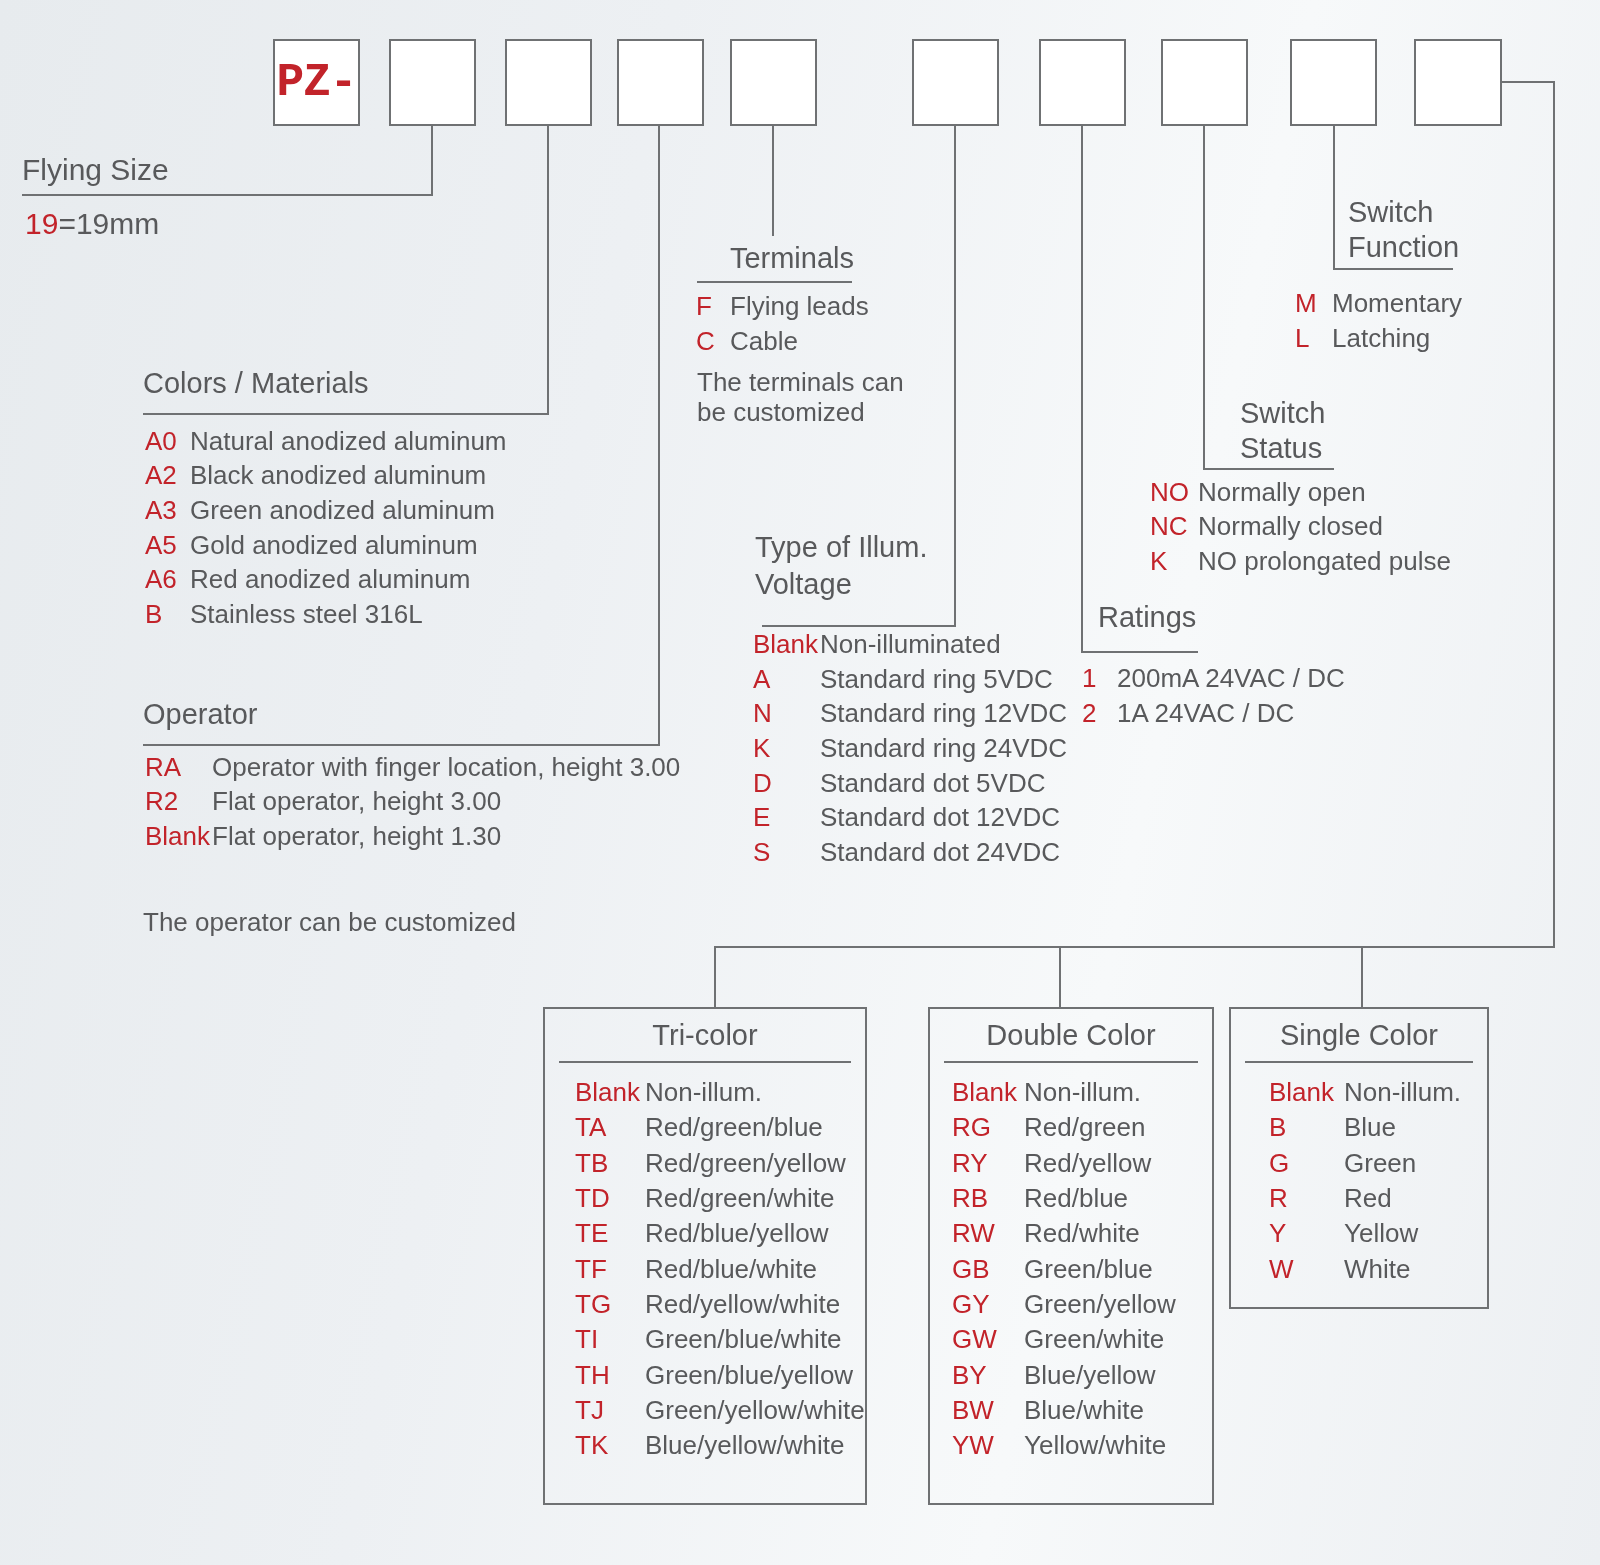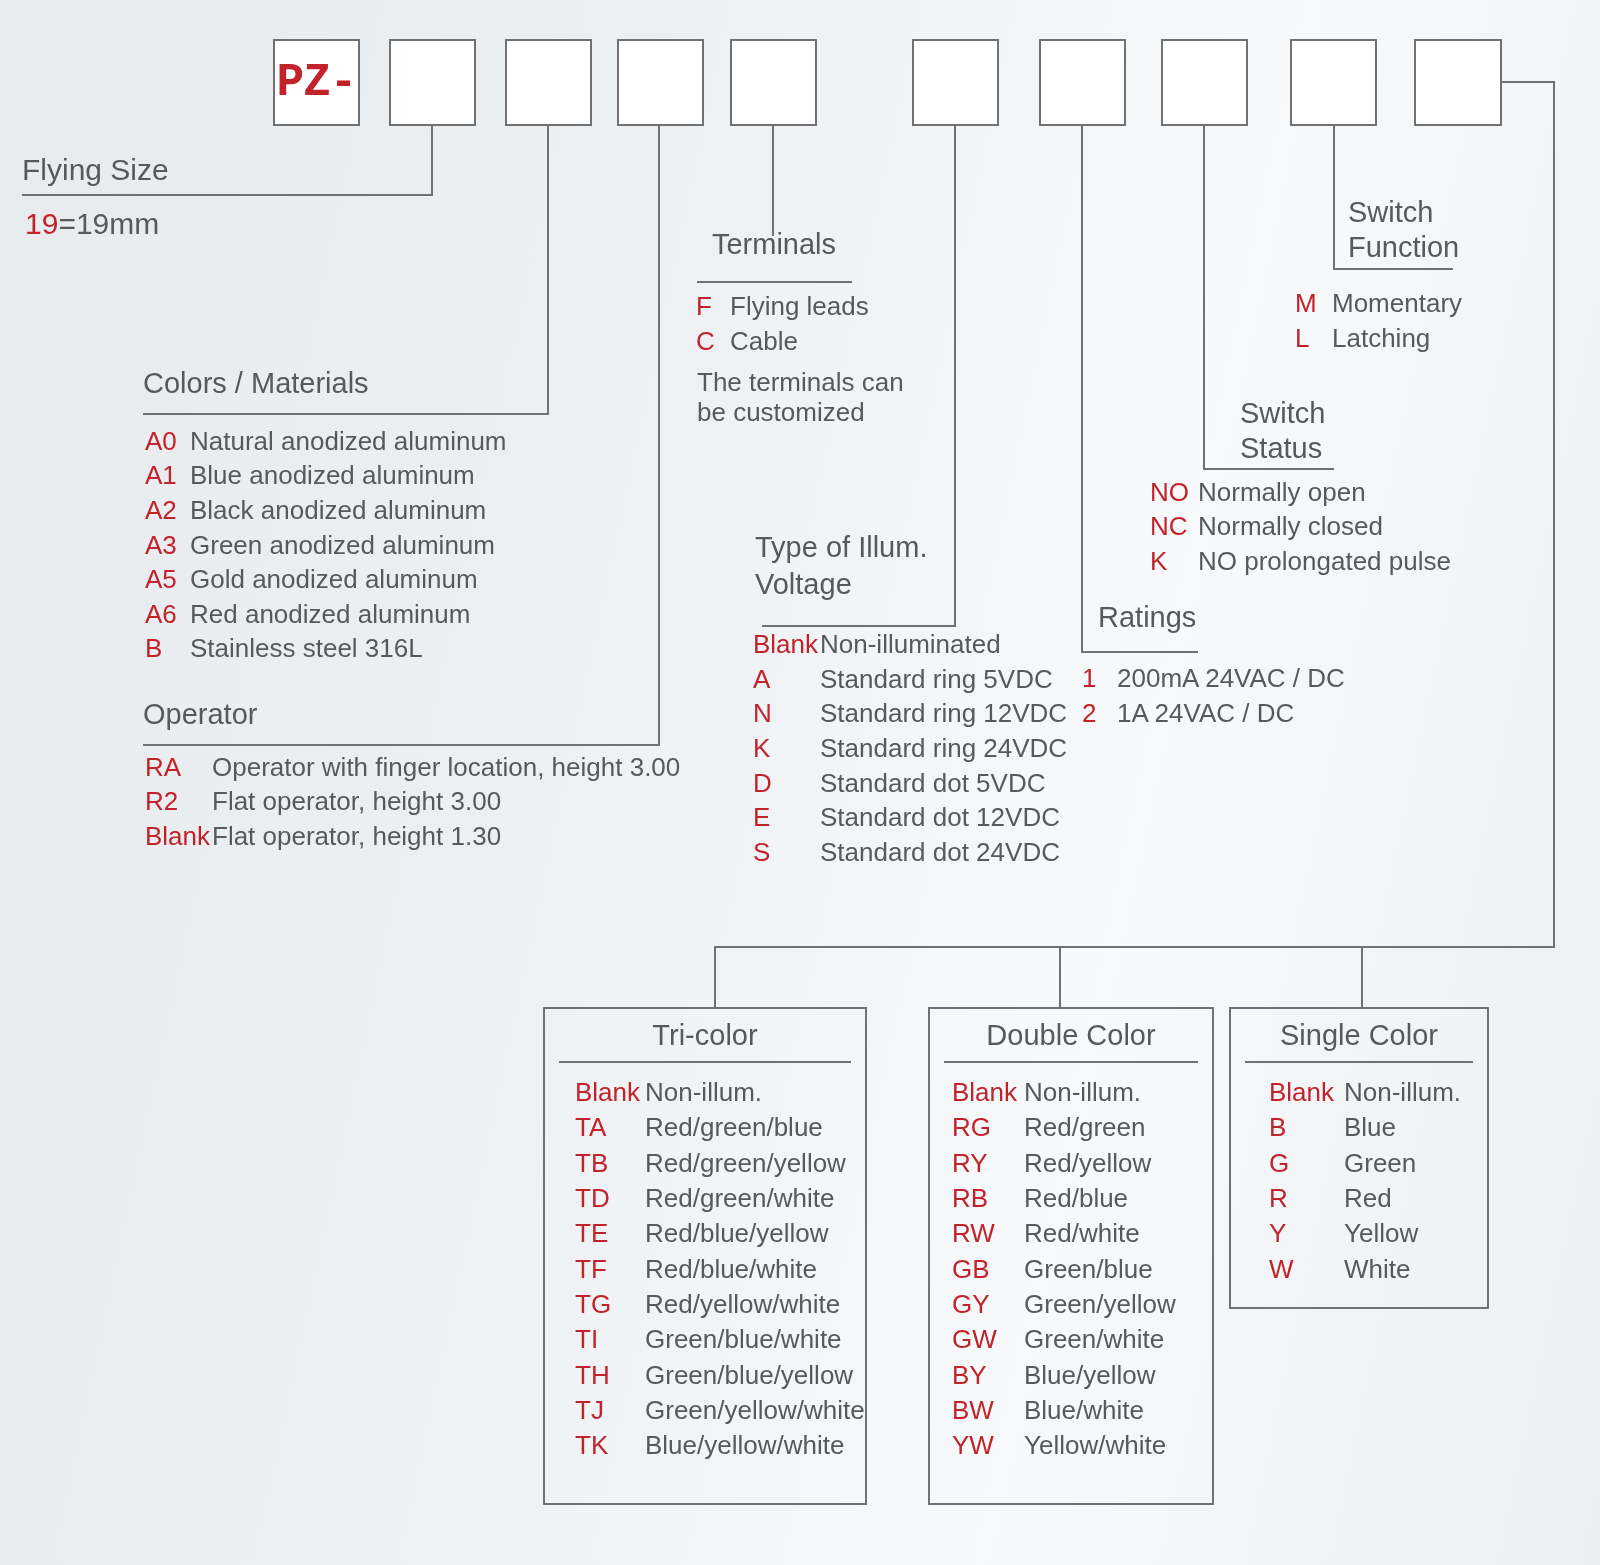--- a/index.html
+++ b/index.html
@@ -94,24 +94,20 @@
   <div class="sec-title big-title" style="left:22px;top:152px">Flying Size</div>
   <div class="sec-title big-title" style="left:25px;top:206px"><span class="inline-code">19</span><span class="inline-rest">=19mm</span></div>
 
   <div class="sec-title" style="left:143px;top:366px">Colors / Materials</div>
   <div class="list" style="left:145px;top:424px;--rh:34.6px;--cw:45px">
       <div class="row">
         <span class="code">A0</span>
         <span class="desc">Natural anodized aluminum</span>
       </div>
       <div class="row">
-        <span class="code">A1</span>
-        <span class="desc">Blue anodized aluminum</span>
-      </div>
-      <div class="row">
         <span class="code">A2</span>
         <span class="desc">Black anodized aluminum</span>
       </div>
       <div class="row">
         <span class="code">A3</span>
         <span class="desc">Green anodized aluminum</span>
       </div>
       <div class="row">
         <span class="code">A5</span>
         <span class="desc">Gold anodized aluminum</span>
@@ -134,22 +130,23 @@
       </div>
       <div class="row">
         <span class="code">R2</span>
         <span class="desc">Flat operator, height 3.00</span>
       </div>
       <div class="row">
         <span class="code">Blank</span>
         <span class="desc">Flat operator, height 1.30</span>
       </div>
     </div>
-
-  <div class="sec-title" style="left:694px;top:227px;width:160px;text-align:center">Terminals</div>
+  <div class="note" style="left:143px;top:907px">The operator can be customized</div>
+
+  <div class="sec-title" style="left:694px;top:241px;width:160px;text-align:right">Terminals</div>
   <div class="list" style="left:696px;top:289px;--rh:35px;--cw:34px">
       <div class="row">
         <span class="code">F</span>
         <span class="desc">Flying leads</span>
       </div>
       <div class="row">
         <span class="code">C</span>
         <span class="desc">Cable</span>
       </div>
     </div>

